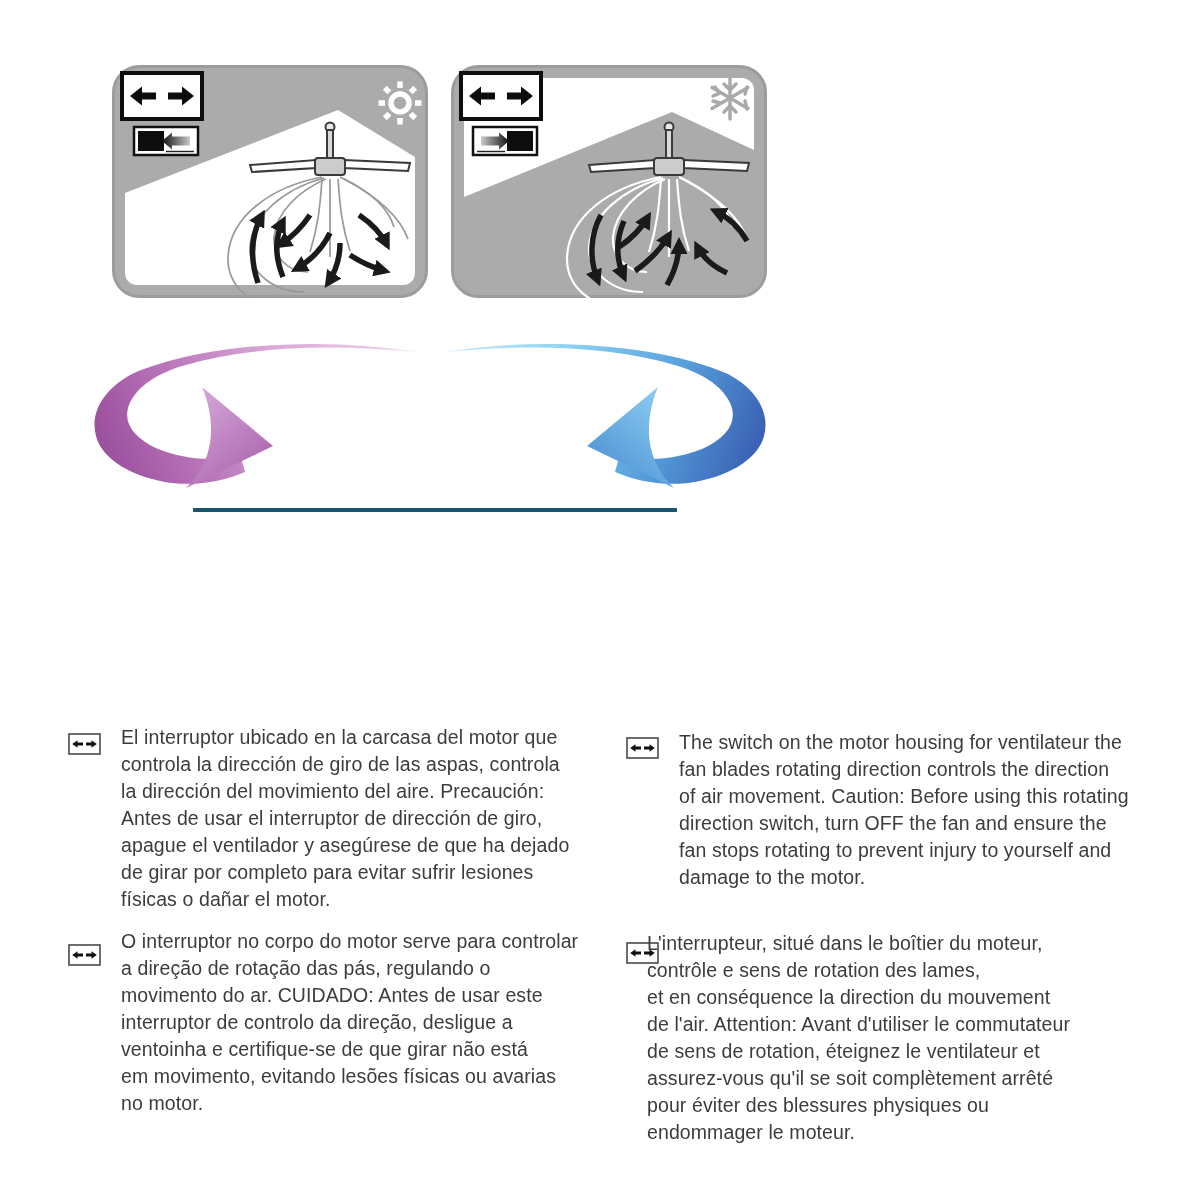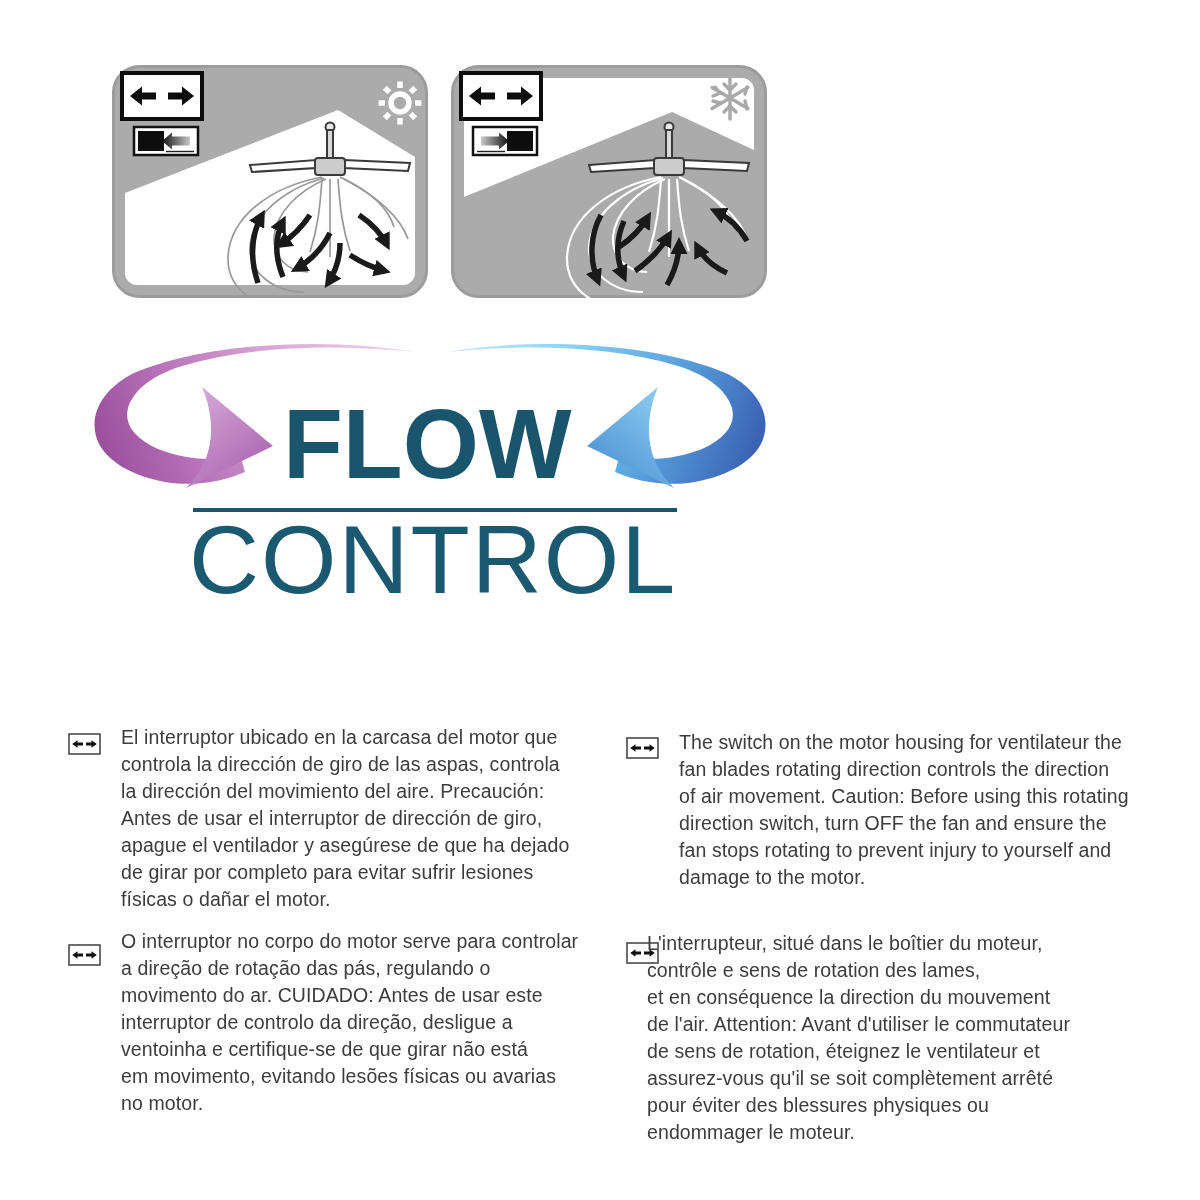--- a/index.html
+++ b/index.html
@@ -207,23 +207,21 @@
           C108 146, 134 141, 155 132
           L150 114
           C126 122, 96 120, 68 109
           C44 98, 34 84, 38 68
           C44 48, 66 34, 92 26
           C160 6, 240 4, 325 12 Z"></path>
         <path fill="url(#gblh)" d="M183 106 L112 47 C126 80, 126 120, 96 148 Z"></path>
       </g>
     </svg>
 
-    <div class="abs logo-flow" style="left:193px;top:55px">FLOW</div>
     <div class="abs logo-rule" style="left:103px;top:168px;width:484px"></div>
-    <div class="abs logo-control" style="left:99px;top:171px">CONTROL</div>
   </div>
 
   <svg class="abs" style="left:68px;top:733px" width="33" height="22" viewBox="0 0 33 22">
     <rect x="1" y="1" width="31" height="20" fill="#fff" stroke="#4a4a4a" stroke-width="1.6"></rect>
     <polygon points="15,9.6 9.5,9.6 9.5,7.2 4.2,11 9.5,14.8 9.5,12.4 15,12.4" fill="#111"></polygon>
     <polygon points="18,9.6 23.5,9.6 23.5,7.2 28.8,11 23.5,14.8 23.5,12.4 18,12.4" fill="#111"></polygon>
   </svg>
   <div class="abs para" style="left:121px;top:724px">El interruptor ubicado en la carcasa del motor que
 controla la dirección de giro de las aspas, controla
 la dirección del movimiento del aire. Precaución:

